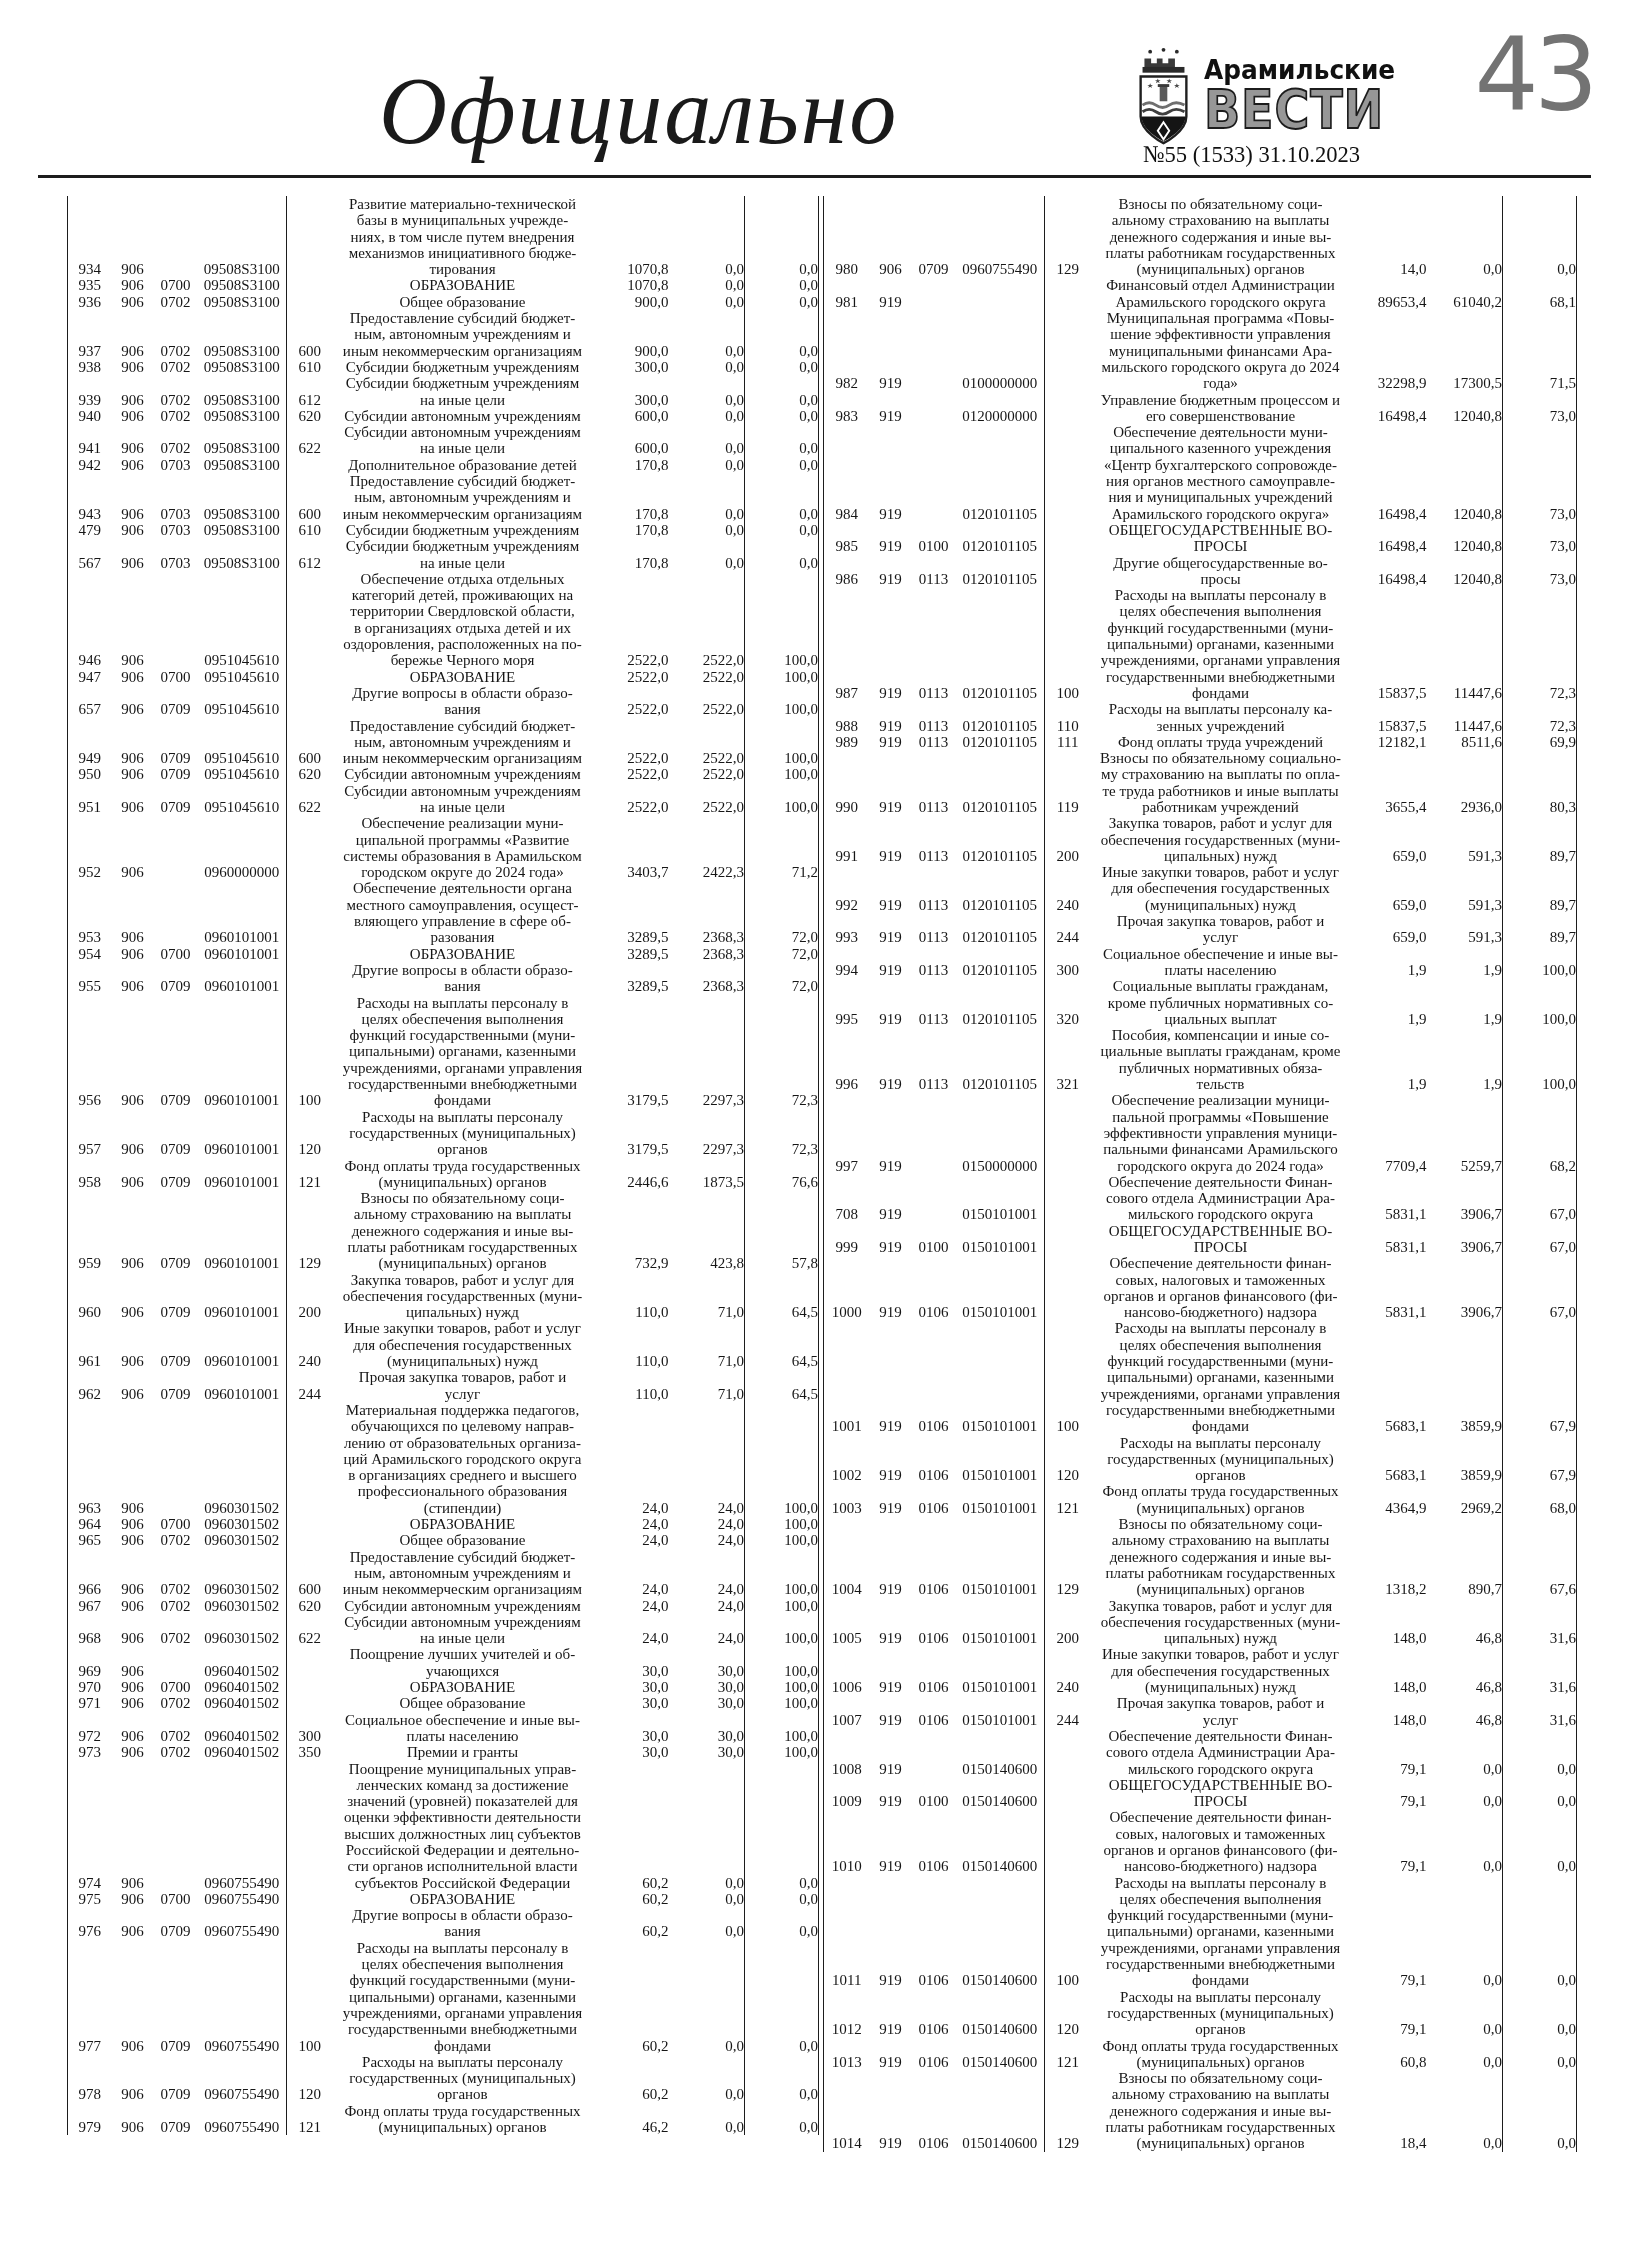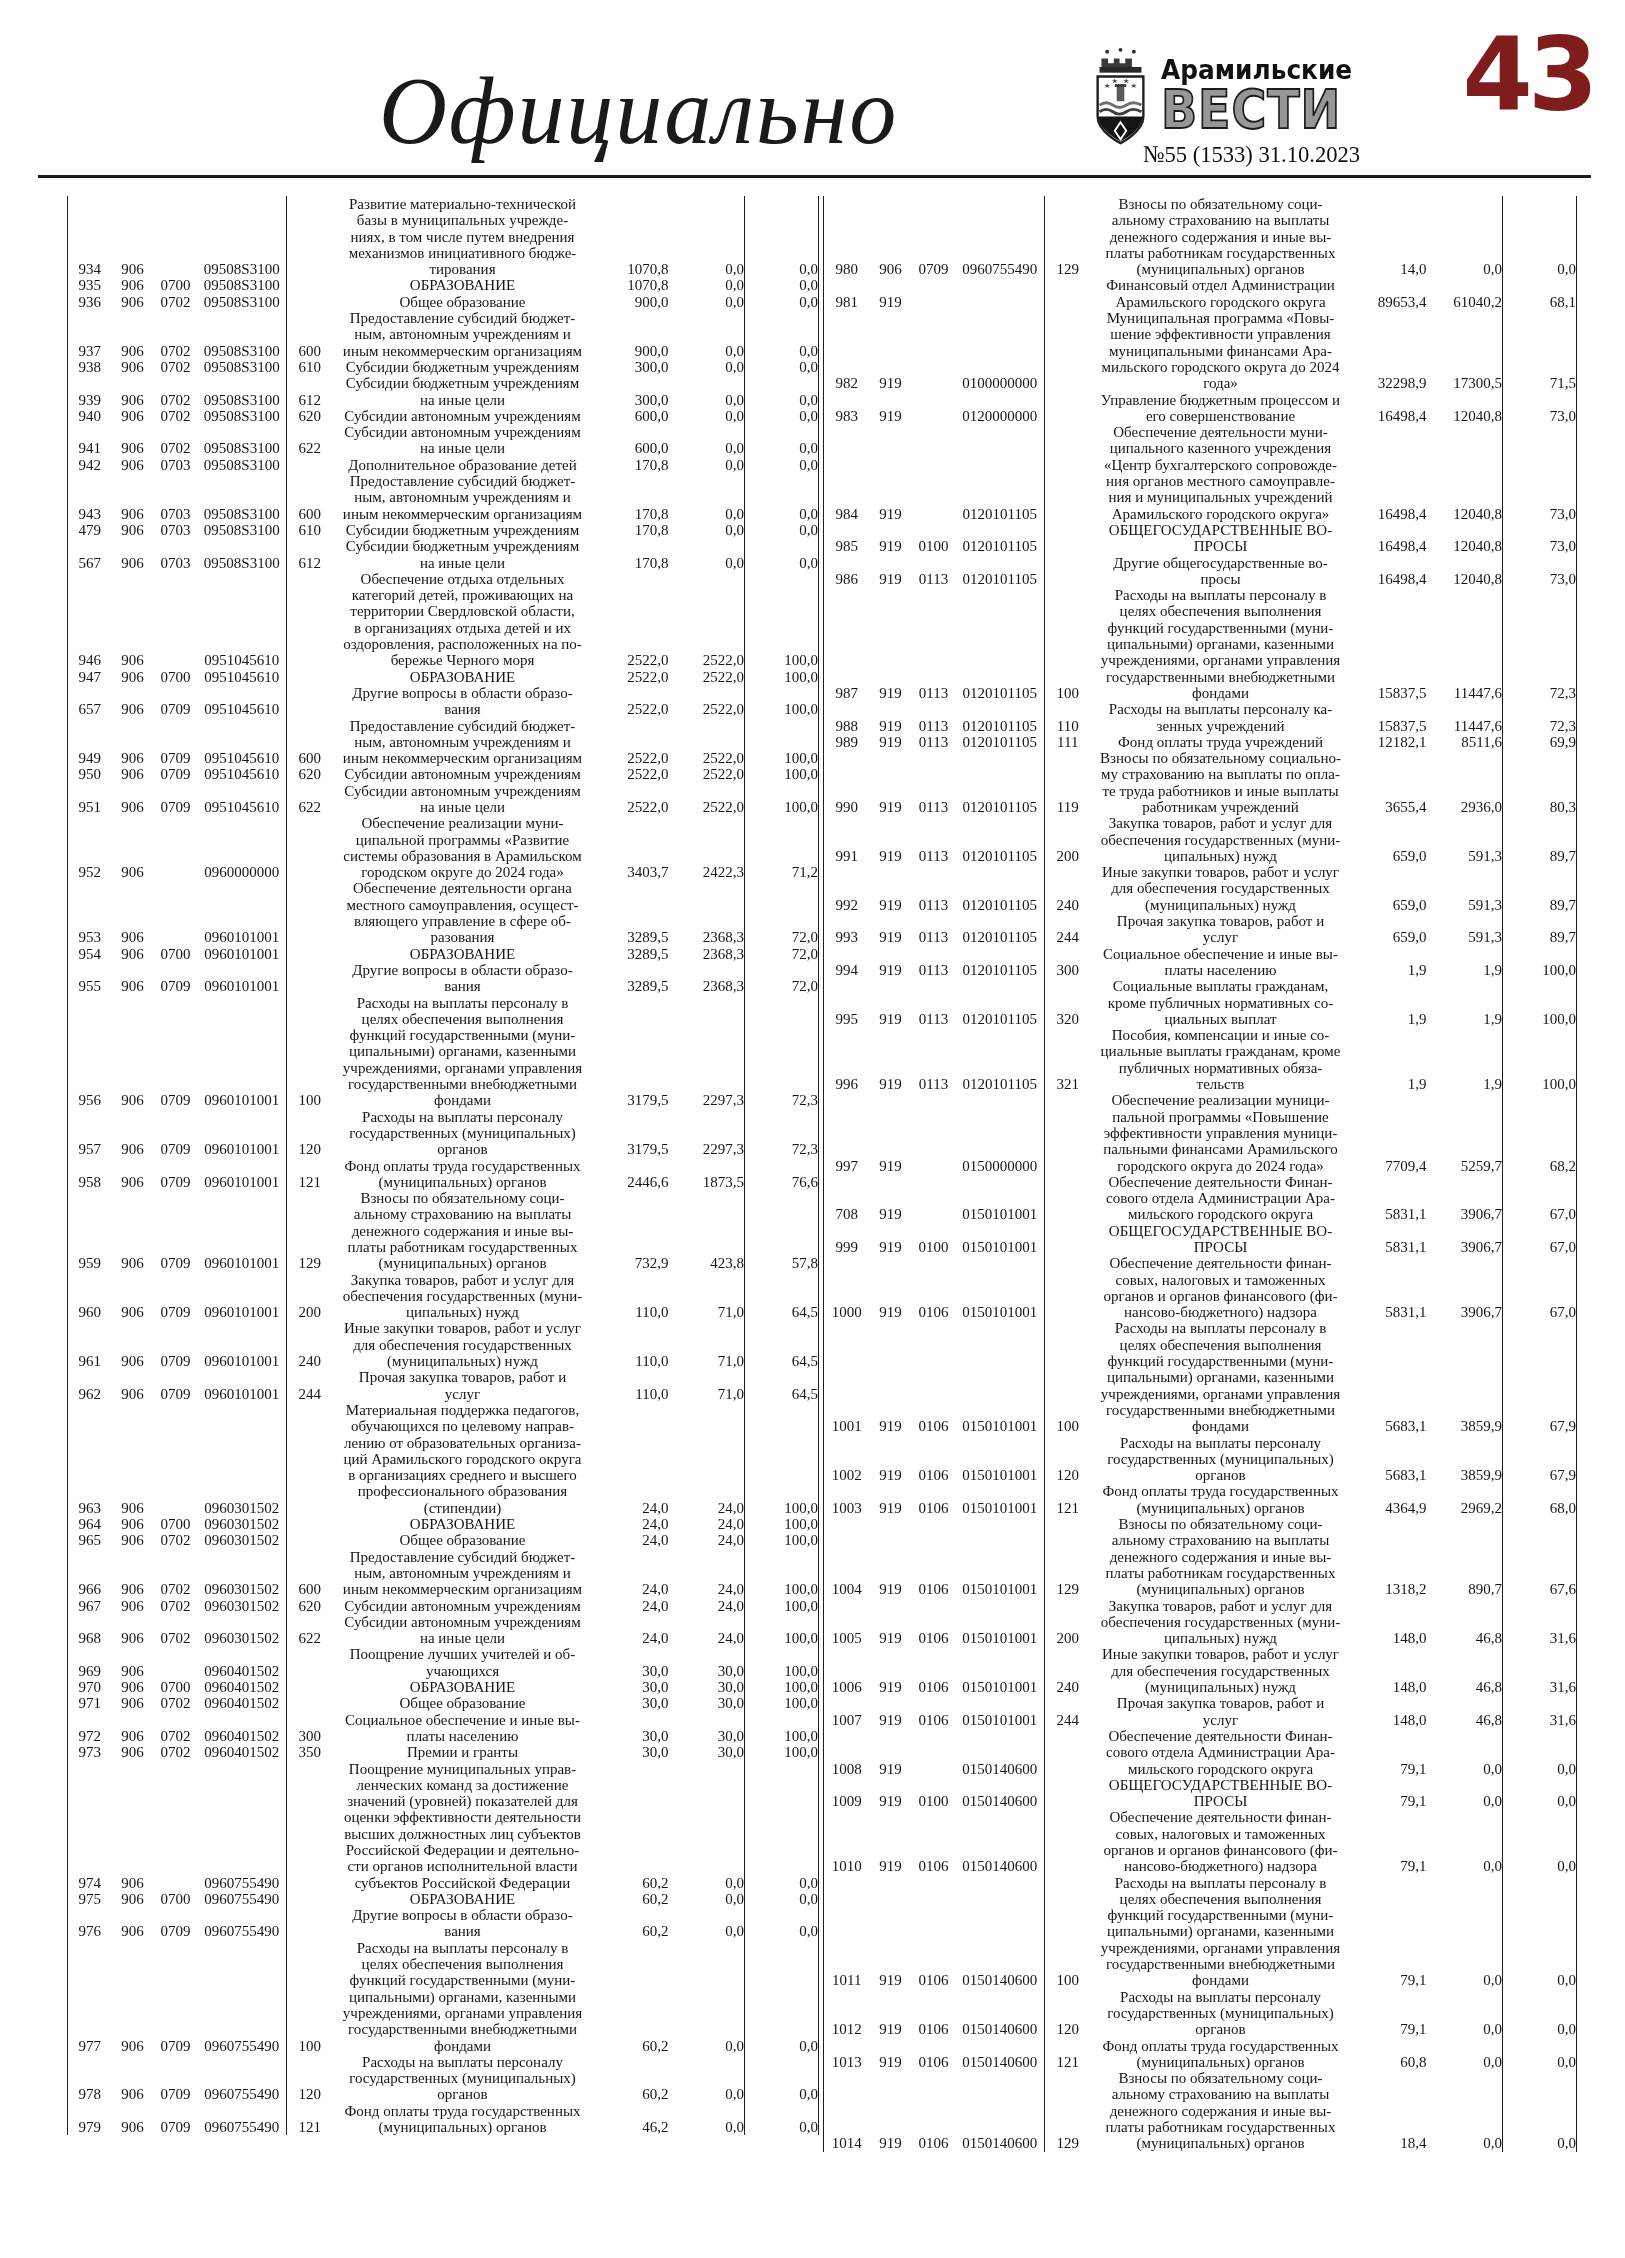--- a/index.html
+++ b/index.html
@@ -7,42 +7,42 @@
     width:1626px;height:2259px;position:relative;background:#ffffff;
     font-family:"Liberation Serif","DejaVu Serif",serif;color:#141414;
     overflow:hidden;
   }
   
   .section-title{
     position:absolute;left:379px;top:63px;
     font-style:italic;font-size:96px;line-height:96px;letter-spacing:1.9px;
     color:#1a1a1a;transform:scaleX(.98);transform-origin:left top;white-space:nowrap;
   }
-  .masthead{position:absolute;left:1090px;top:42px;width:287px;height:105px;}
+  .masthead{position:absolute;left:1133px;top:42px;width:287px;height:105px;}
   .coat{position:absolute;left:0;top:3.8px;}
   .mast-text{position:absolute;left:71px;top:13.4px;width:210px;}
   .mast-top{
     font-family:"DejaVu Sans","Liberation Sans",sans-serif;font-weight:bold;
     font-size:27px;line-height:29px;color:#111;transform:scaleX(.92);transform-origin:left top;
     white-space:nowrap;
   }
   .mast-bottom{
     font-family:"DejaVu Sans","Liberation Sans",sans-serif;font-weight:bold;
     font-size:54px;line-height:54px;color:#979797;
     -webkit-text-stroke:1.9px #1c1c1c;letter-spacing:1px;
     transform:scaleX(.88);transform-origin:left top;white-space:nowrap;margin-top:-1.9px;
   }
   .issue{
     position:absolute;left:1143px;top:140px;font-size:24px;line-height:29px;color:#111;
     transform:scaleX(.94);transform-origin:left top;white-space:nowrap;
   }
   .page-number{
     position:absolute;right:32.5px;top:25px;
-    font-family:"DejaVu Sans","Liberation Sans",sans-serif;font-weight:bold;
-    font-size:101px;line-height:101px;letter-spacing:-4.8px;color:#7f1d1d;
+    font-family:"DejaVu Sans","Liberation Sans",sans-serif;font-weight:normal;
+    font-size:101px;line-height:101px;letter-spacing:-4.8px;color:#737373;
   }
   .header-rule{position:absolute;left:38px;top:175px;width:1553px;height:2.9px;background:#1c1c1c;}
   
   table.budget{
     position:absolute;top:196px;border-collapse:collapse;table-layout:fixed;
     font-size:15px;line-height:16.3px;color:#161616;
     border-left:1.9px solid #1d1d1d;border-right:1.9px solid #1d1d1d;
   }
   #table-left{left:67px;width:750px;}
   #table-right{left:823px;width:752px;}

